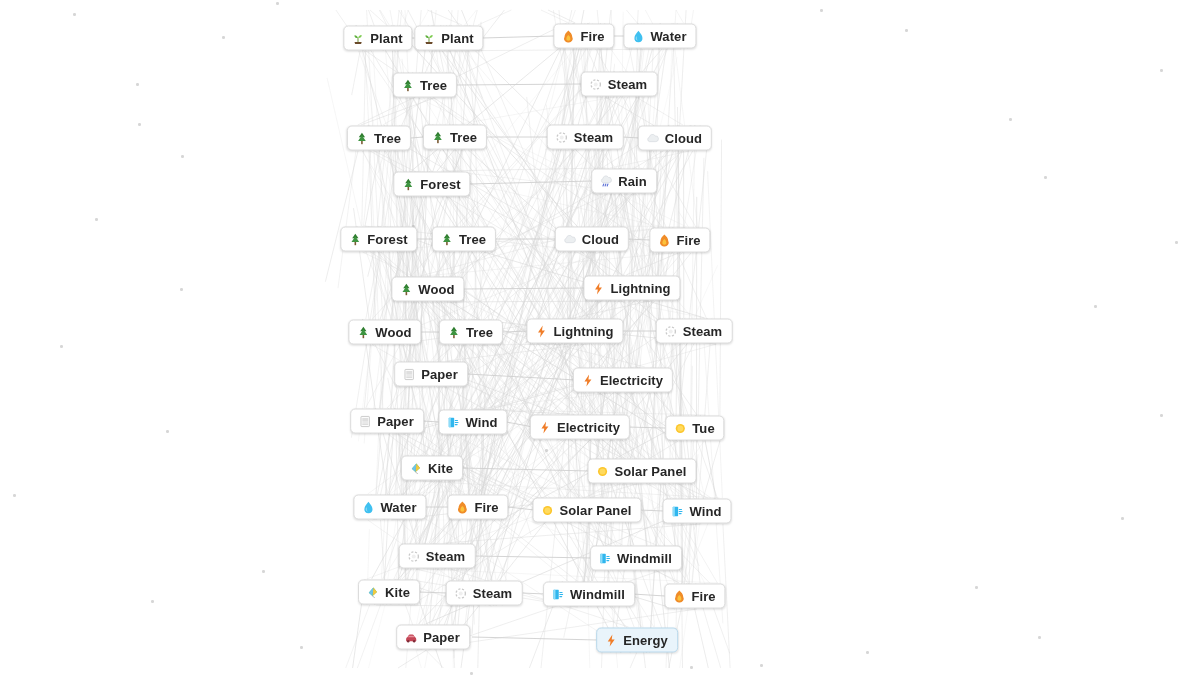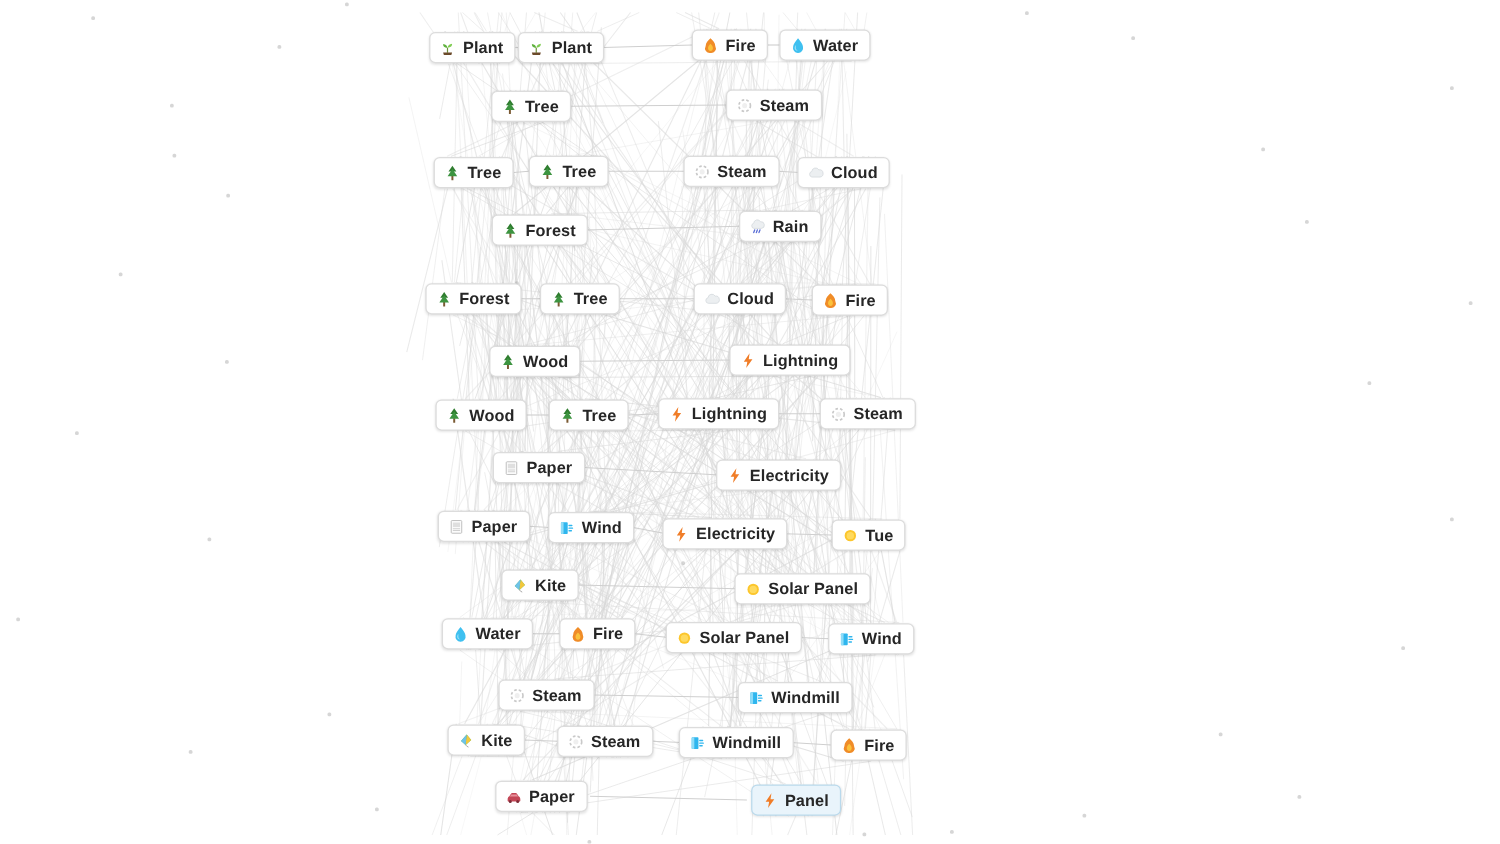--- a/index.html
+++ b/index.html
@@ -1193,16 +1193,16 @@
           </svg>
         </span>
         <span class="lbl">Paper</span>
       </div>
       <div class="card sel" style="left: 637px; top: 640px;">
         <span class="ico">
           <svg viewBox="0 0 16 16">
             <path d="M9.4 1.2L4.1 9h3.2l-1 5.8L12 6.8H8.6z" fill="#f07d28"></path>
           </svg>
         </span>
-        <span class="lbl">Panel</span>
+        <span class="lbl">Energy</span>
       </div>
     </div>
 </div>
 
 </body></html>

